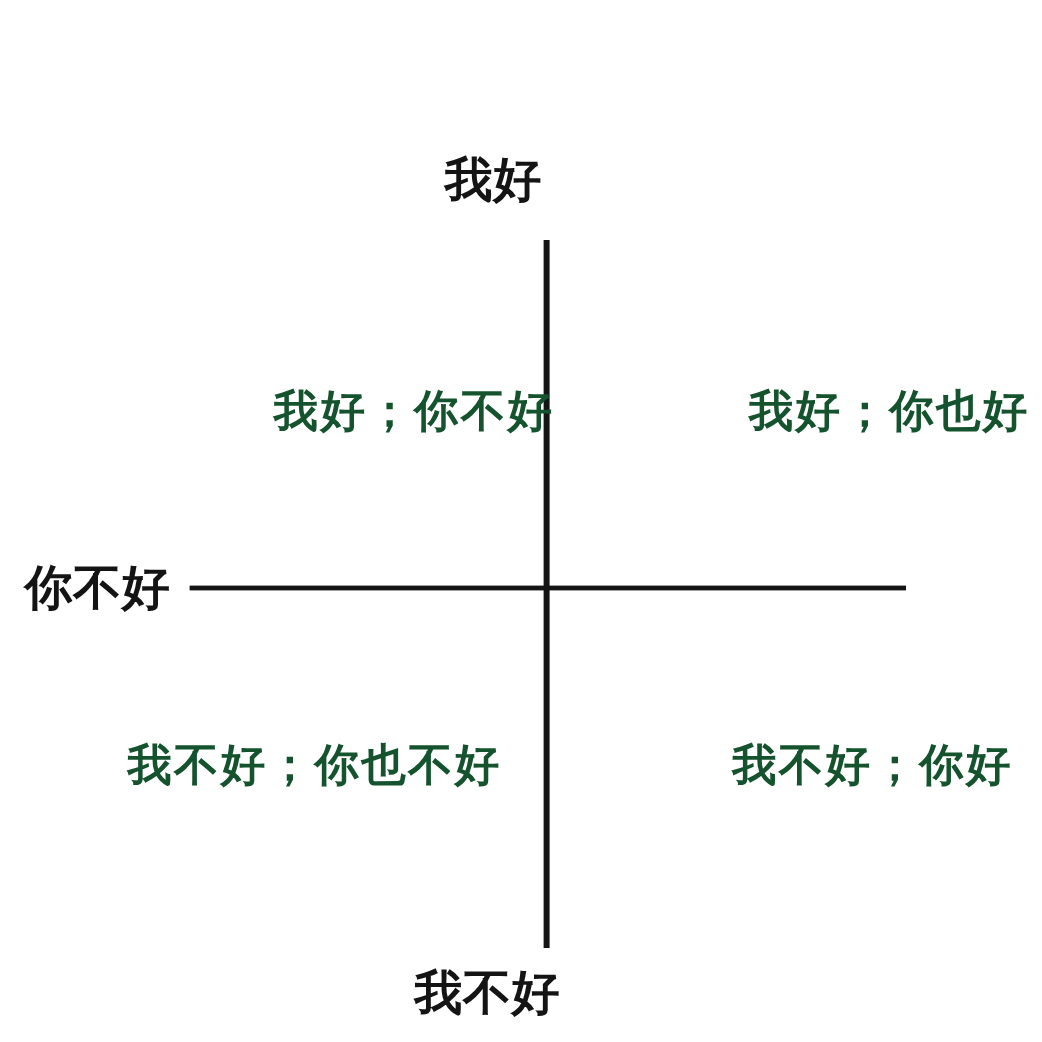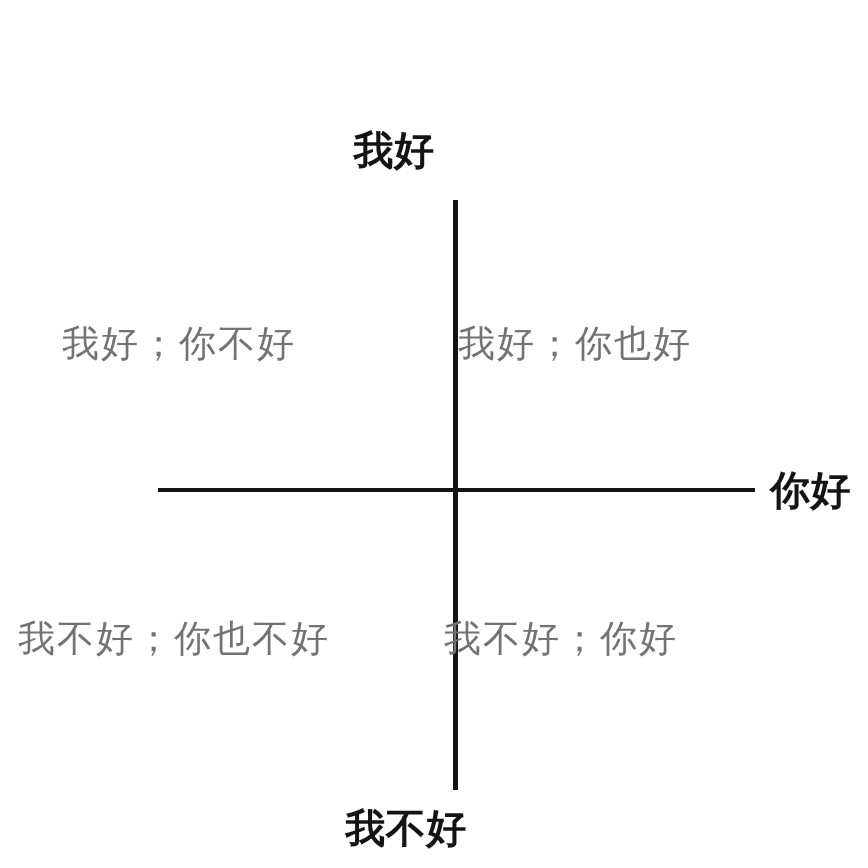--- a/index.html
+++ b/index.html
@@ -63,20 +63,21 @@
     line-height: 44px;
     letter-spacing: 0.5px;
     color: #141414;
     white-space: nowrap;
   }
   .axis-label-top {
     left: 0;
     top: 128px;
     width: 788px;
     text-align: center;
+    padding-left: 17px;
   }
   .axis-label-bottom {
     left: 0;
     top: 806px;
     width: 812px;
     text-align: center;
   }
   .axis-label-left {
     left: 0;
     top: 468px;
@@ -87,27 +88,27 @@
     left: 770px;
     top: 468px;
     width: 98px;
     text-align: left;
   }
 
   
   .quadrant-label {
     position: absolute;
     font-family: "Liberation Serif", "DejaVu Serif", serif;
-    font-weight: 400;
+    font-weight: 700;
     font-size: 37px;
     line-height: 44px;
     letter-spacing: 2px;
-    color: #737373;
+    color: #14532d;
     white-space: nowrap;
-    text-align: left;
+    text-align: right;
   }
   .quadrant-q2 { 
     left: 62px;
     top: 322px;
     width: 400px;
   }
   .quadrant-q1 { 
     left: 458px;
     top: 322px;
     width: 400px;
@@ -130,22 +131,22 @@
 
 
   <div class="axis-vertical"></div>
 
   <div class="axis-horizontal"></div>
 
   <div class="axis-label axis-label-top">我好</div>
 
   <div class="axis-label axis-label-bottom">我不好</div>
 
+  <div class="axis-label axis-label-left">你不好</div>
 
-  <div class="axis-label axis-label-right">你好</div>
 
   <div class="quadrant-label quadrant-q2">我好；你不好</div>
 
   <div class="quadrant-label quadrant-q3">我不好；你也不好</div>
 
   <div class="quadrant-label quadrant-q1">我好；你也好</div>
 
   <div class="quadrant-label quadrant-q4">我不好；你好</div>
 
 </div>

